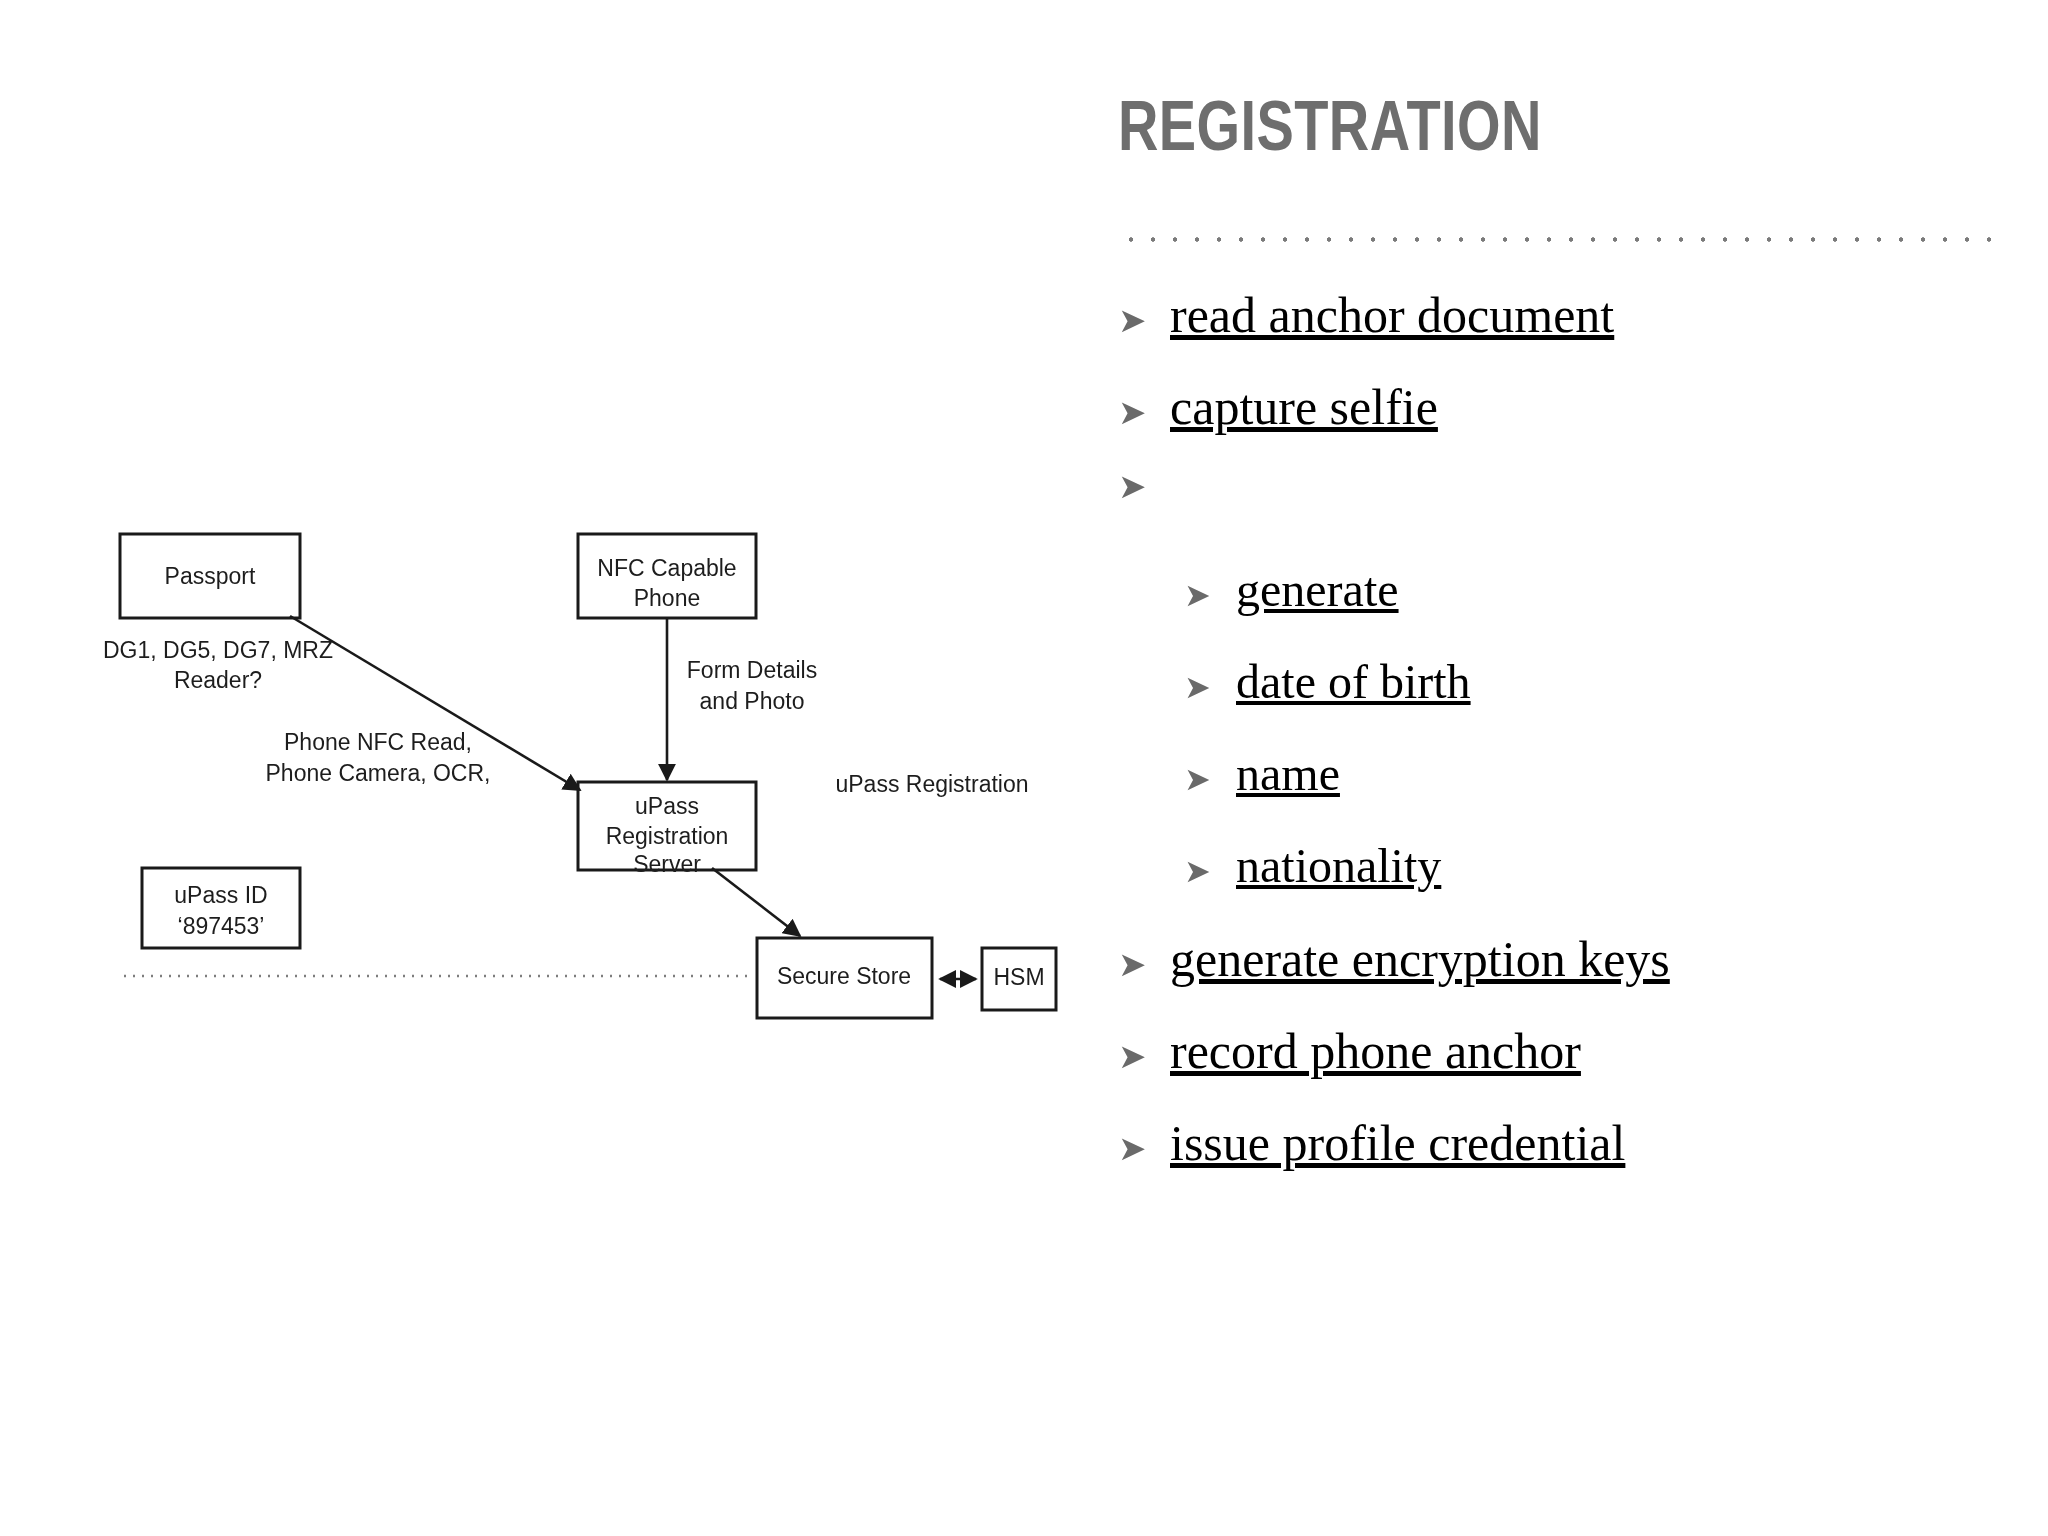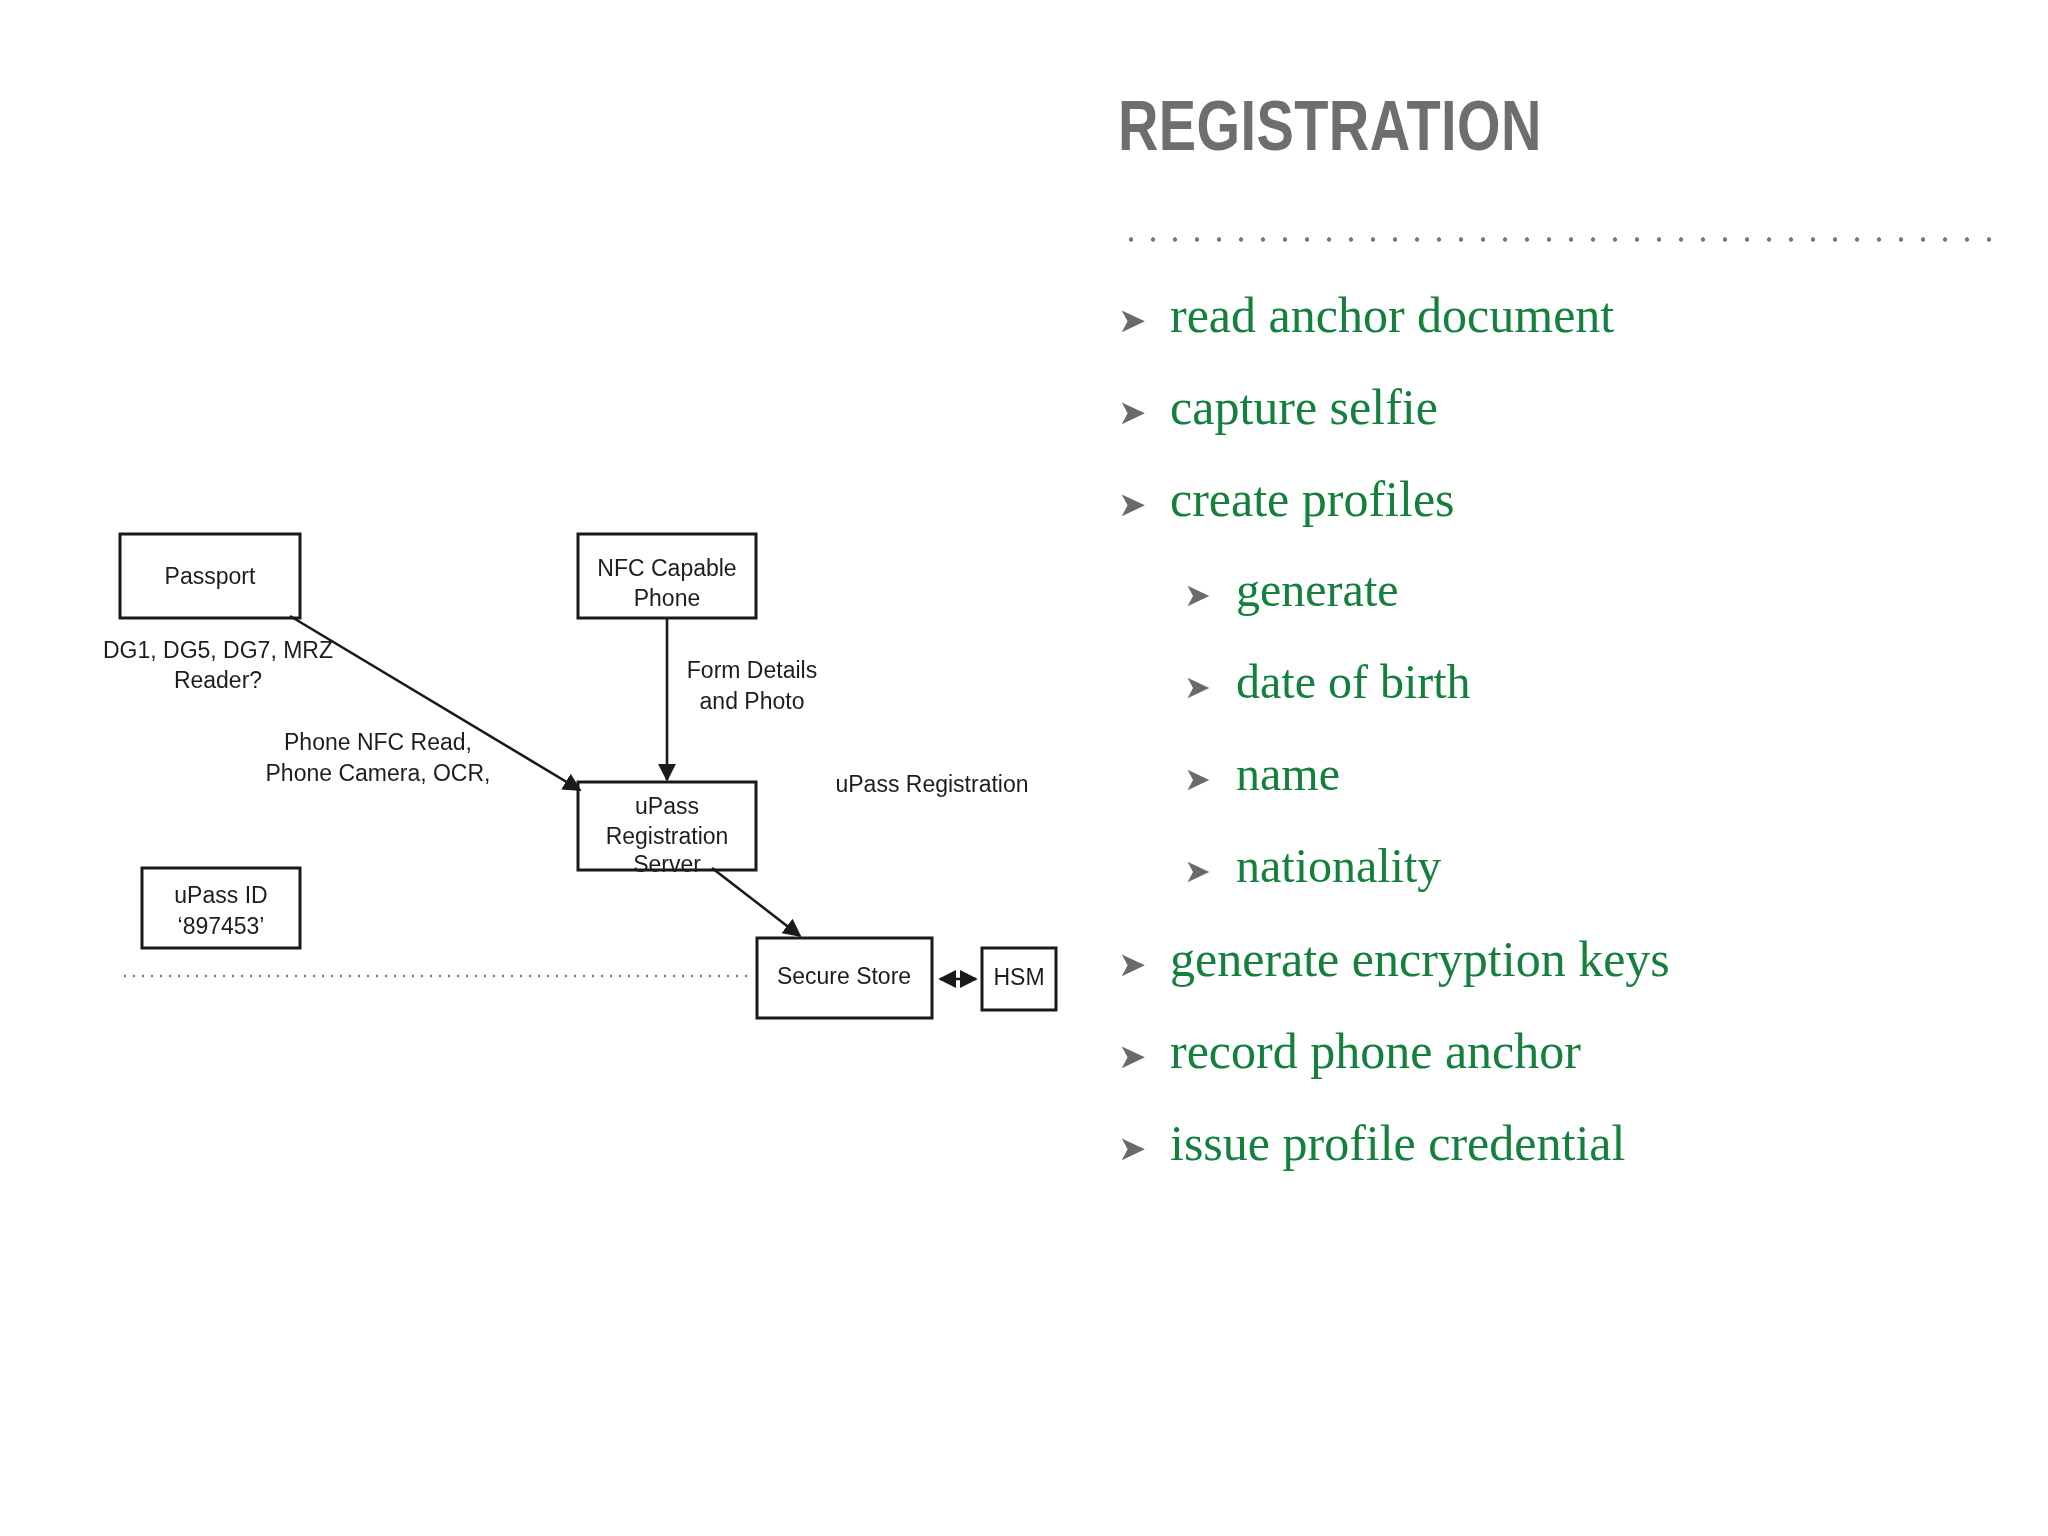--- a/index.html
+++ b/index.html
@@ -125,22 +125,23 @@
   .level-1 .bullet-marker {
     font-size: 34px;
     width: 52px;
   }
   .level-2 .bullet-marker {
     font-size: 32px;
     width: 52px;
   }
   .bullet-text {
     font-family: "Liberation Serif", serif;
-    color: #15803d;
+    color: #000000;
     white-space: nowrap;
+    text-decoration: underline;
   }
   .level-1 .bullet-text {
     font-size: 50px;
   }
   .level-2 .bullet-text {
     font-size: 48px;
   }
 </style>
 </head>
 <body>
@@ -228,21 +229,20 @@
     <div class="bullet-row level-1">
       <span class="bullet-marker">➤</span>
       <span class="bullet-text">read anchor document</span>
     </div>
     <div class="bullet-row level-1">
       <span class="bullet-marker">➤</span>
       <span class="bullet-text">capture selfie</span>
     </div>
     <div class="bullet-row level-1">
       <span class="bullet-marker">➤</span>
-      <span class="bullet-text">create profiles</span>
     </div>
     <div class="bullet-row level-2">
       <span class="bullet-marker">➤</span>
       <span class="bullet-text">generate</span>
     </div>
     <div class="bullet-row level-2">
       <span class="bullet-marker">➤</span>
       <span class="bullet-text">date of birth</span>
     </div>
     <div class="bullet-row level-2">

